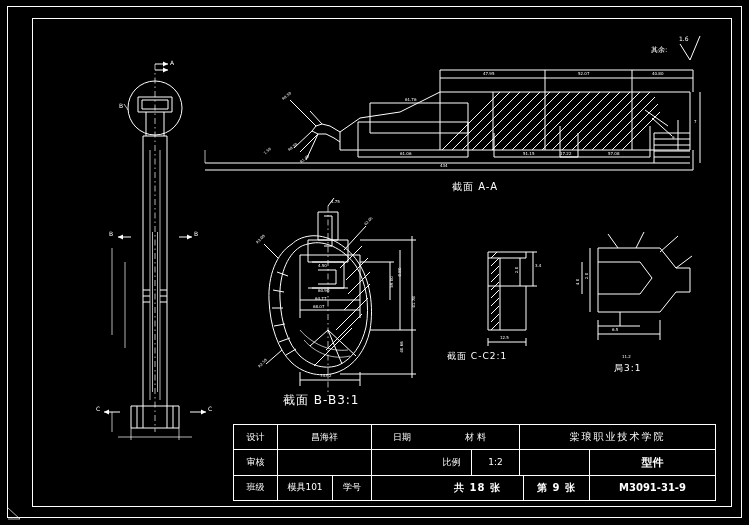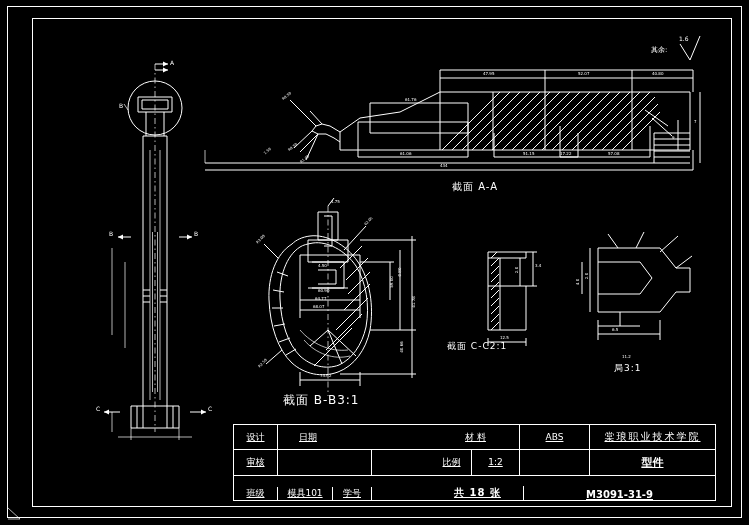--- a/index.html
+++ b/index.html
@@ -27,24 +27,24 @@
   .dim{font-size:4px;letter-spacing:0px;color:#fff;}
   .tiny{font-size:3.6px;}
   .rough{font-size:7px;}
 
   
   .tblock{position:absolute;left:233px;top:424px;width:483px;height:77px;
           border:1px solid #fff;box-sizing:border-box;display:flex;}
   .tb-left{width:198px;display:flex;flex-direction:column;}
   .tb-right{flex:1;display:flex;flex-direction:column;}
   .tb-row{display:flex;flex:1;border-bottom:1px solid #fff;}
-  .tb-row:last-child{border-bottom:none;align-items:flex-end;}
+  .tb-row:last-child{border-bottom:none;}
   .tb-cell{display:flex;align-items:center;justify-content:center;
            border-right:1px solid #fff;box-sizing:border-box;
-           font-size:9px;overflow:hidden;text-decoration:underline;}
+           font-size:9px;overflow:hidden;}
   .tb-cell:last-child{border-right:none;}
   .c-lab{width:44px;}
   .c-name{width:94px;}
   .c-date{width:60px;}
   .c-sub{width:47px;}
   .c-mat{width:88px;}
   .c-matv{width:70px;}
   .c-scl{width:40px;}
   .c-sclv{width:48px;}
   .c-blank{width:70px;}
@@ -321,21 +321,21 @@
 
     <polyline points="680,44 690,60 700,36"></polyline>
 
   </svg>
 
   <div class="lbl rough" style="left:651px;top:47px;">其余:</div>
   <div class="lbl" style="left:679px;top:36px;font-size:6px;">1.6</div>
 
   <div class="lbl view-title" style="left:452px;top:170px;margin-top:12px;">截面 A-A</div>
   <div class="lbl view-title" style="left:283px;top:394px;font-size:12px;">截面 B-B3:1</div>
-  <div class="lbl view-title" style="left:447px;top:342px;font-size:9px;">截面 C-C2:1</div>
+  <div class="lbl view-title" style="left:447px;top:352px;font-size:9px;">截面 C-C2:1</div>
   <div class="lbl view-title" style="left:614px;top:364px;font-size:9px;">局3:1</div>
 
   <div class="lbl" style="left:170px;top:60px;font-size:6px;">A</div>
   <div class="lbl" style="left:109px;top:231px;font-size:6px;">B</div>
   <div class="lbl" style="left:194px;top:231px;font-size:6px;">B</div>
   <div class="lbl" style="left:96px;top:406px;font-size:6px;">C</div>
   <div class="lbl" style="left:208px;top:406px;font-size:6px;">C</div>
   <div class="lbl" style="left:119px;top:103px;font-size:6px;">B</div>
 
   <div class="lbl dim" style="left:483px;top:72px;">47.95</div>
@@ -379,20 +379,21 @@
   <div class="lbl dim" style="left:575px;top:280px;transform:rotate(-90deg);">4.0</div>
   <div class="lbl dim" style="left:612px;top:328px;">6.5</div>
   <div class="lbl dim" style="left:622px;top:355px;">11.2</div>
 
   <div class="tblock">
 
     <div class="tb-left">
 
       <div class="tb-row">
         <div class="tb-cell c-lab">设计</div>
+        <div class="tb-cell c-name">昌海祥</div>
         <div class="tb-cell c-date">日期</div>
       </div>
 
 
       <div class="tb-row">
         <div class="tb-cell c-lab">审核</div>
         <div class="tb-cell c-name"></div>
         <div class="tb-cell c-date"></div>
       </div>
 
@@ -402,32 +403,32 @@
         <div class="tb-cell c-sub" style="width:39px;">学号</div>
         <div class="tb-cell c-date"></div>
       </div>
 
     </div>
 
     <div class="tb-right">
 
       <div class="tb-row" style="flex:2;text-align:right;">
         <div class="tb-cell c-mat">材 料</div>
-        <div class="tb-cell c-matv">ABS</div>
         <div class="tb-cell c-inst inst">棠琅职业技术学院</div>
       </div>
 
       <div class="tb-row" style="flex:2;">
         <div class="tb-cell c-scl">比例</div>
         <div class="tb-cell c-sclv">1:2</div>
         <div class="tb-cell c-blank"></div>
         <div class="tb-cell c-inst partname">型件</div>
       </div>
 
       <div class="tb-row" style="flex:2;">
         <div class="tb-cell sheet" style="width:92px;">共 18 张</div>
+        <div class="tb-cell sheet" style="width:66px;border-right:1px solid #fff;">第 9 张</div>
         <div class="tb-cell c-inst dwgno">M3091-31-9</div>
       </div>
 
     </div>
   </div>
 
 </div>
 
 </body></html>

